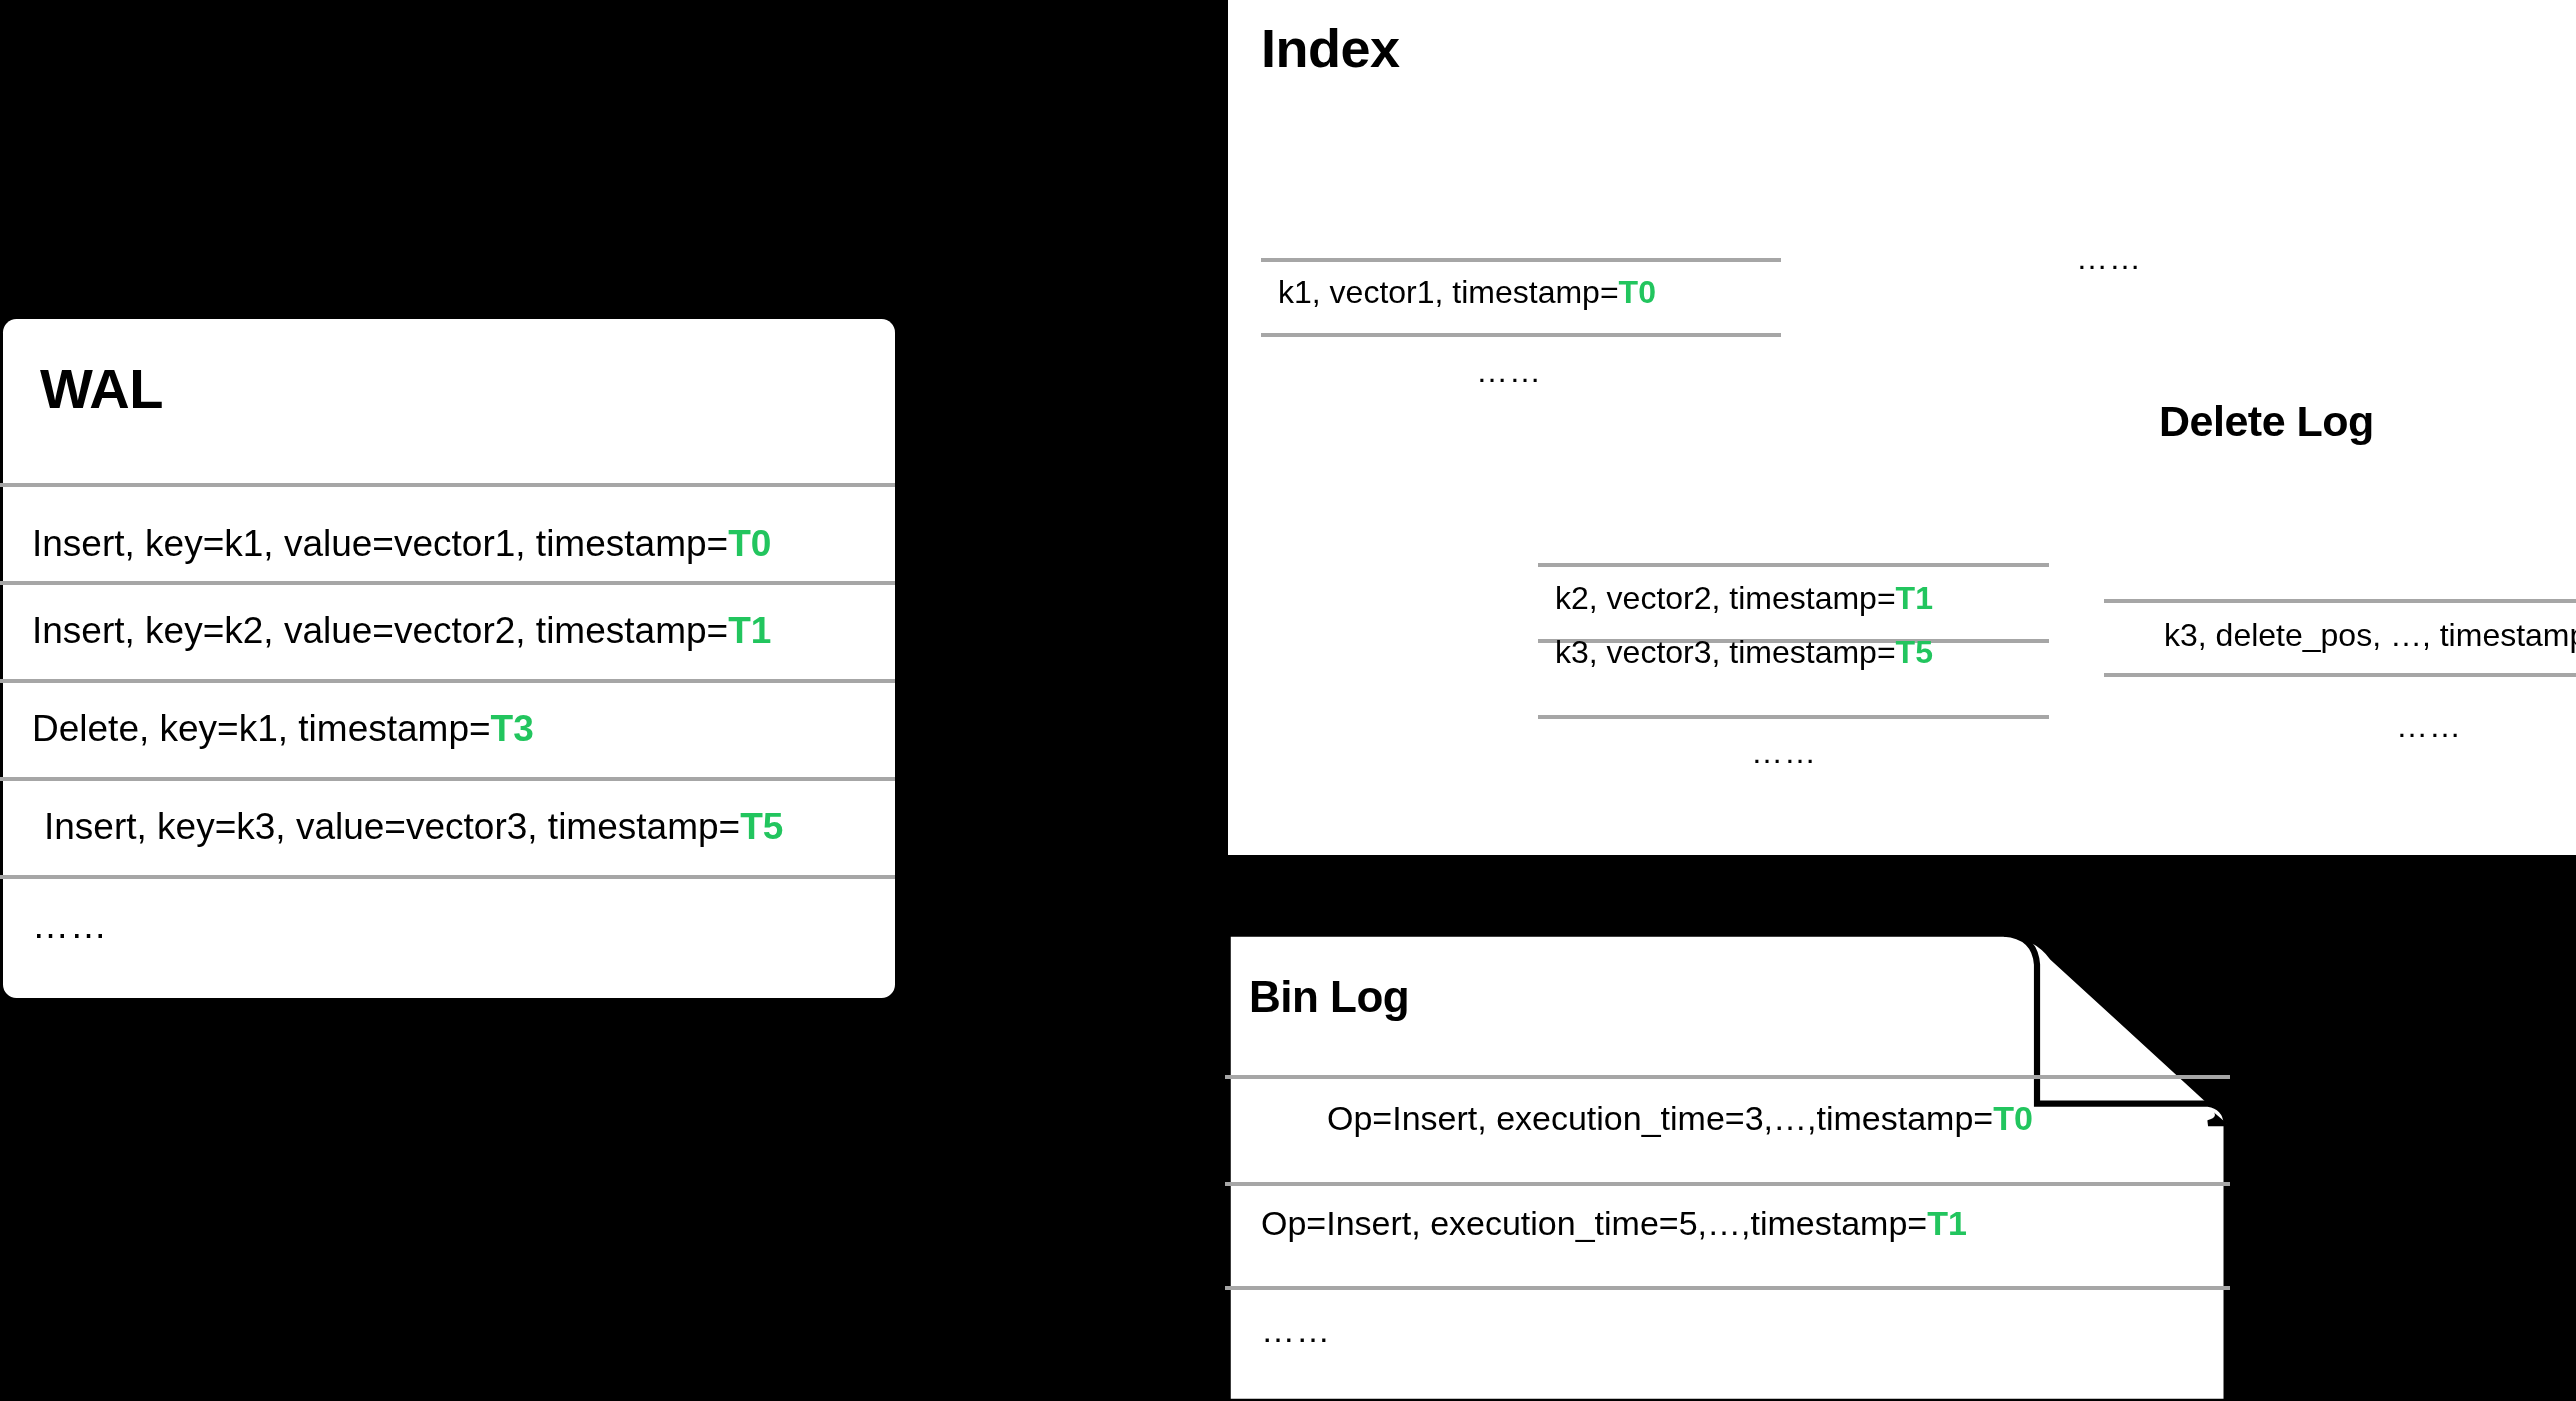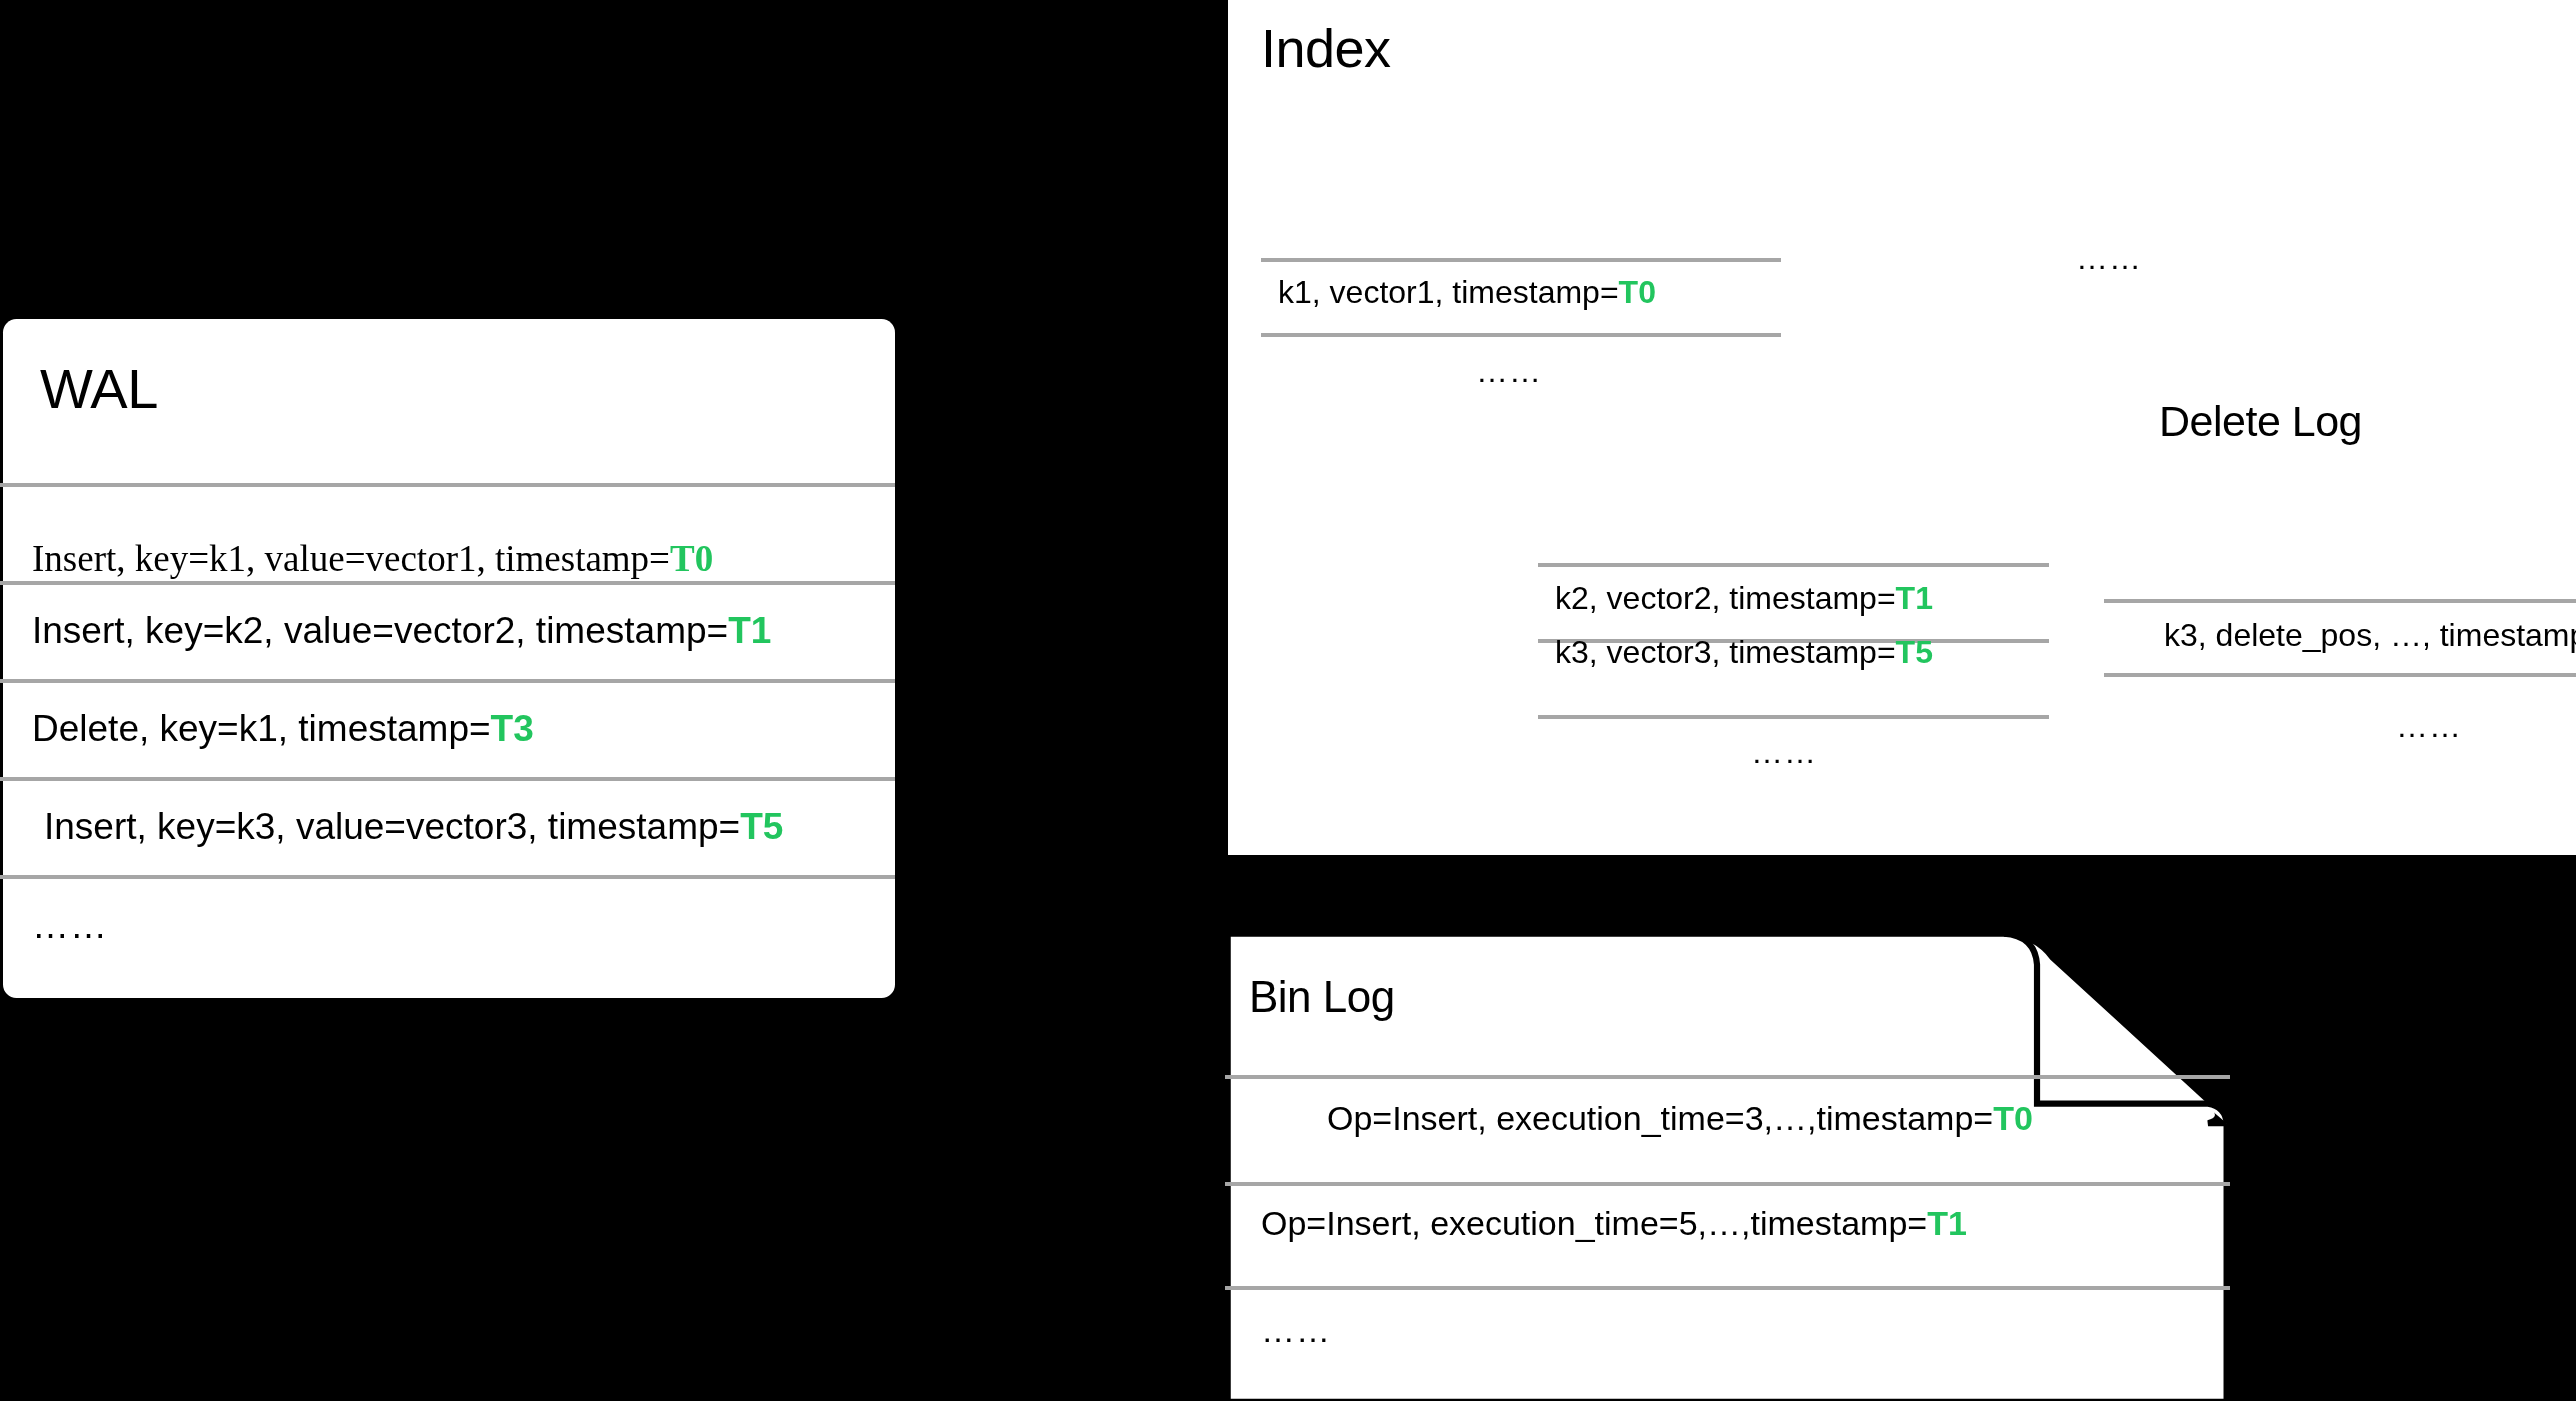--- a/index.html
+++ b/index.html
@@ -20,21 +20,21 @@
     position: absolute;
     background: #ffffff;
     box-sizing: border-box;
   }
   .panel-wal {
     border-radius: 13.4px;
   }
 
   .title {
     position: absolute;
-    font-weight: normal;
+    font-weight: bold;
     color: #000000;
     letter-spacing: -0.5px;
     white-space: nowrap;
     line-height: 1;
   }
 
   
   .divider {
     position: absolute;
     background: #a6a6a6;
@@ -80,21 +80,21 @@
 <div class="panel panel-wal" style="left:3.1px; top:319px; width:892px; height:679px;"></div>
 
 <div class="title" style="left:40px; top:361px; font-size:56px;">WAL</div>
 
 <div class="divider" style="left:0px;  top:483px;  width:895px;"></div>
 <div class="divider" style="left:0px;  top:581px; width:895px;"></div>
 <div class="divider" style="left:0px;  top:679px; width:895px;"></div>
 <div class="divider" style="left:0px;  top:777px; width:895px;"></div>
 <div class="divider" style="left:0px;  top:875px; width:895px;"></div>
 
-<div class="row-text" style="left:32px; top:540px; font-size:37px;font-family:Liberation Serif, serif;">
+<div class="row-text" style="left:32px; top:525px; font-size:37px;">
   <span>Insert, key=k1, value=vector1, timestamp=</span><span class="ts">T0</span>
 </div>
 <div class="row-text" style="left:32px; top:612px; font-size:37px;">
   <span>Insert, key=k2, value=vector2, timestamp=</span><span class="ts">T1</span>
 </div>
 <div class="row-text" style="left:32px; top:710px; font-size:37px;text-align:center;">
   <span>Delete, key=k1, timestamp=</span><span class="ts">T3</span>
 </div>
 <div class="row-text" style="left:44px; top:808px; font-size:37px;">
   <span>Insert, key=k3, value=vector3, timestamp=</span><span class="ts">T5</span>

